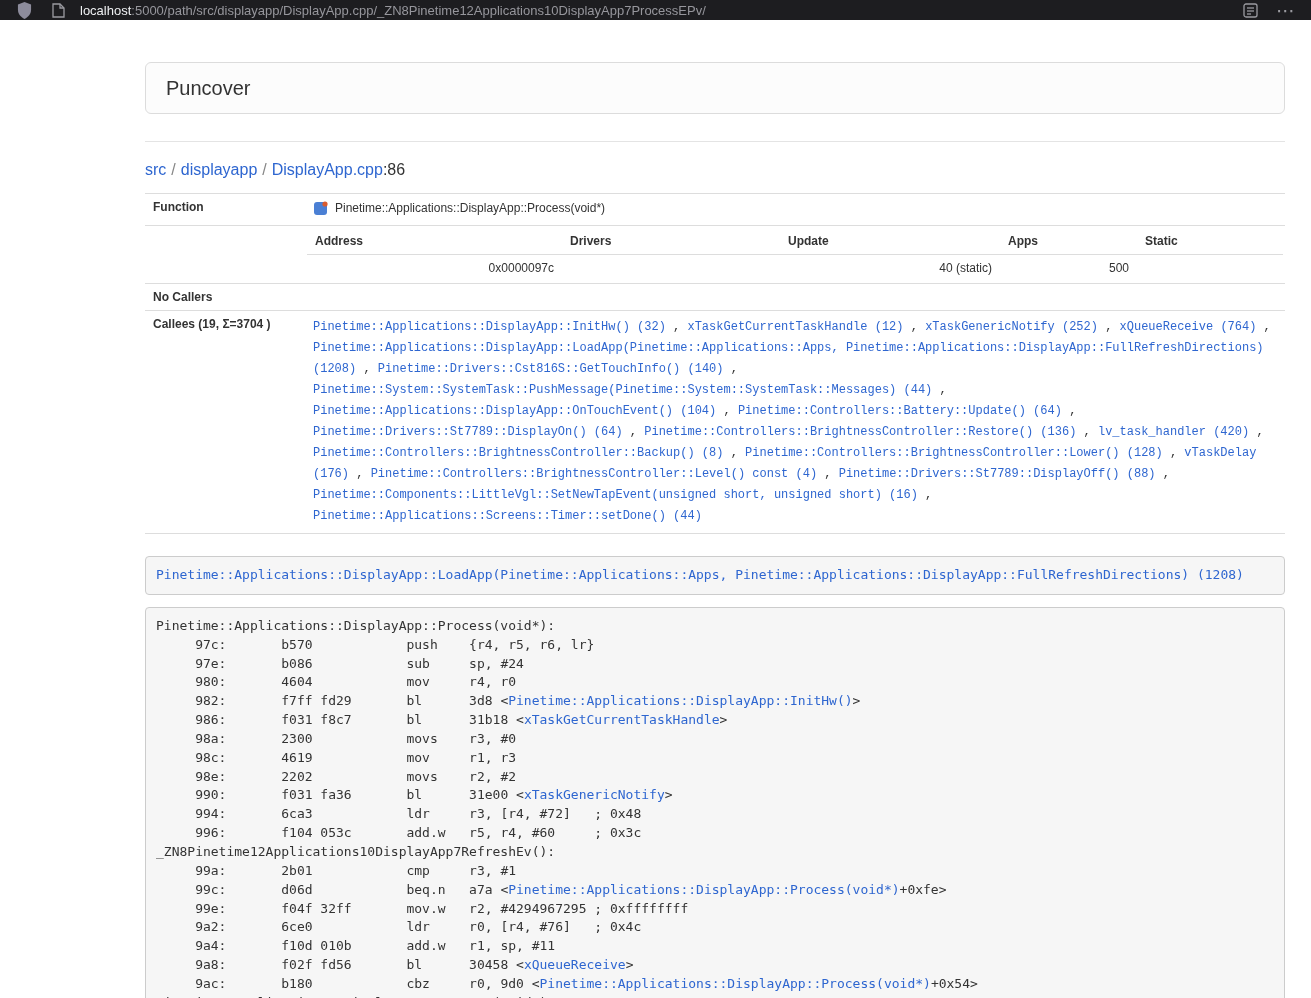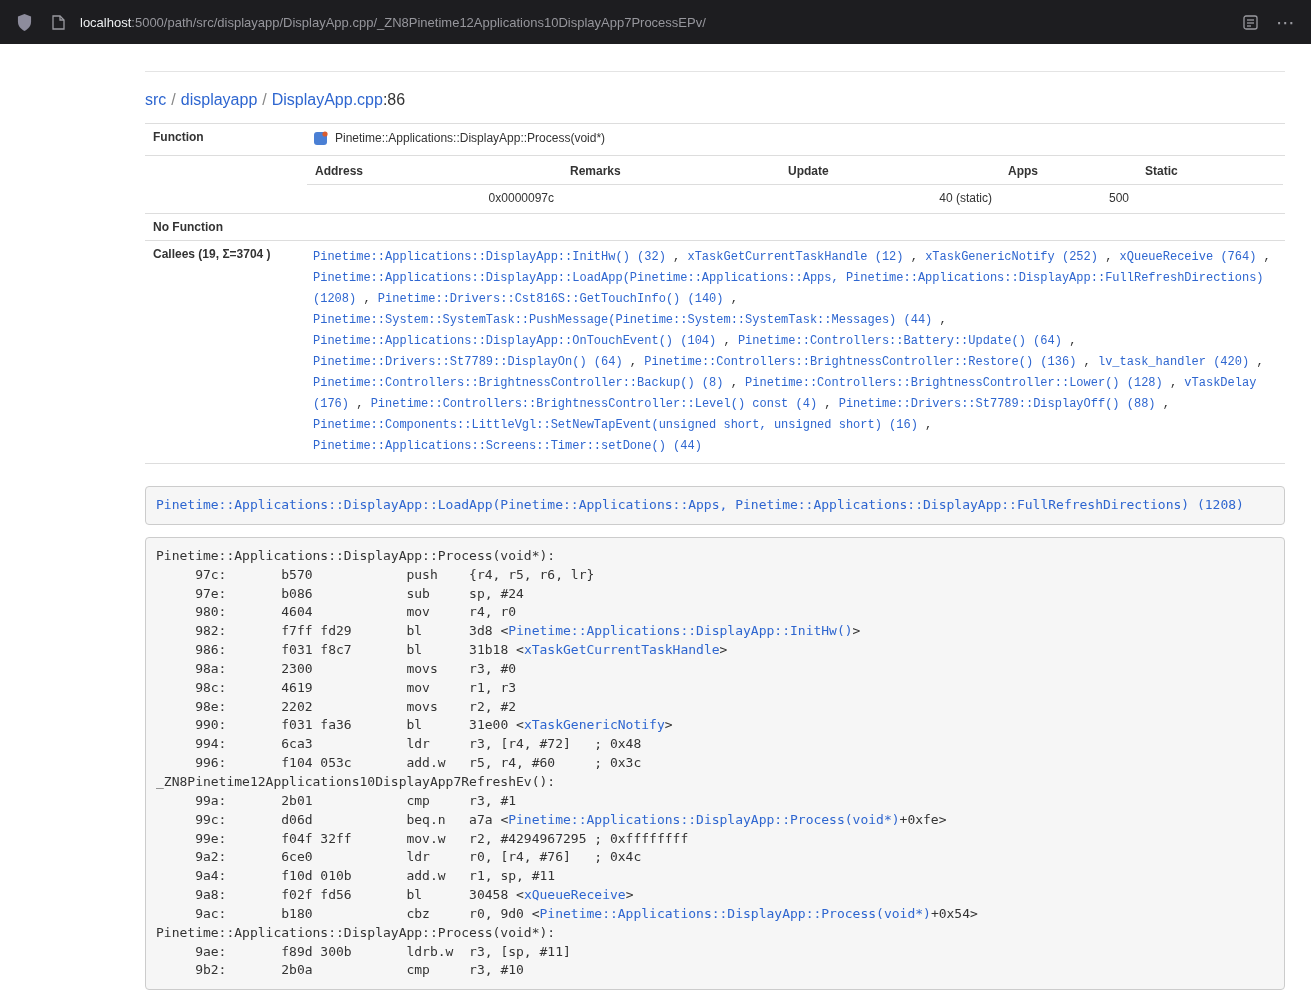--- a/index.html
+++ b/index.html
@@ -4,21 +4,21 @@
 <style>
   * { box-sizing: border-box; }
   html, body { margin: 0; padding: 0; }
   body {
     width: 1311px; height: 998px; overflow: hidden;
     background: #ffffff; color: #333;
     font-family: "Liberation Sans", "DejaVu Sans", sans-serif;
   }
   
   .topbar {
-    height: 44px; background: #1d1d20;
+    height: 20px; background: #1d1d20;
     display: flex; align-items: center; gap: 10px; padding: 0 12px;
   }
   .icon-btn { display: inline-flex; align-items: center; justify-content: center; width: 24px; height: 24px; flex: 0 0 auto; cursor: pointer; }
   .urlbar { flex: 1 1 auto; font-size: 13px; white-space: nowrap; overflow: hidden; }
   .urlbar .host { color: #eef0f2; }
   .urlbar .path { color: #96969c; }
   .menu-dots { color: #9a9aa0; font-size: 19px; line-height: 1; padding: 0 4px; cursor: pointer; }
   
   .container { width: 1140px; margin-left: 145px; }
   .jumbo {
@@ -83,20 +83,23 @@
         <line x1="4" y1="5" x2="11" y2="5" stroke="#9a9aa0" stroke-width="1.3"></line>
         <line x1="4" y1="8" x2="11" y2="8" stroke="#9a9aa0" stroke-width="1.3"></line>
         <line x1="4" y1="11" x2="8" y2="11" stroke="#9a9aa0" stroke-width="1.3"></line>
       </svg>
   </span>
   <span class="menu-dots">⋯</span>
 </div>
 
 <div class="container">
 
+  <div class="jumbo">
+    <h1>Puncover</h1>
+  </div>
 
   <hr class="rule">
 
   <div class="crumbs">
     <a href="#">src</a><span class="sep">/</span><a href="#">displayapp</a><span class="sep">/</span><a href="#">DisplayApp.cpp</a><span class="lineno">:86</span>
   </div>
 
   <table class="fn-table">
     <tbody>
       <tr>
@@ -120,38 +123,38 @@
             <colgroup>
                 <col class="c-address">
                 <col class="c-remarks">
                 <col class="c-stack">
                 <col class="c-code">
                 <col class="c-static">
               </colgroup>
             <tbody>
               <tr>
                 <th>Address</th>
-                <th>Remarks</th>
+                <th>Drivers</th>
                 <th>Update</th>
                 <th>Apps</th>
                 <th>Static</th>
               </tr>
               <tr class="data">
                 <td>0x0000097c</td>
                 <td></td>
                 <td>40 (static)</td>
                 <td>500</td>
                 <td></td>
               </tr>
             </tbody>
           </table>
         </td>
       </tr>
       <tr>
-        <th class="lbl">No Function</th>
+        <th class="lbl">No Callers</th>
         <td></td>
       </tr>
       <tr>
         <th class="lbl">Callees (19, Σ=3704 )</th>
         <td class="callees"><a href="#">Pinetime::Applications::DisplayApp::InitHw() (32)</a> , <a href="#">xTaskGetCurrentTaskHandle (12)</a> , <a href="#">xTaskGenericNotify (252)</a> , <a href="#">xQueueReceive (764)</a> , <a href="#">Pinetime::Applications::DisplayApp::LoadApp(Pinetime::Applications::Apps, Pinetime::Applications::DisplayApp::FullRefreshDirections) (1208)</a> , <a href="#">Pinetime::Drivers::Cst816S::GetTouchInfo() (140)</a> , <a href="#">Pinetime::System::SystemTask::PushMessage(Pinetime::System::SystemTask::Messages) (44)</a> , <a href="#">Pinetime::Applications::DisplayApp::OnTouchEvent() (104)</a> , <a href="#">Pinetime::Controllers::Battery::Update() (64)</a> , <a href="#">Pinetime::Drivers::St7789::DisplayOn() (64)</a> , <a href="#">Pinetime::Controllers::BrightnessController::Restore() (136)</a> , <a href="#">lv_task_handler (420)</a> , <a href="#">Pinetime::Controllers::BrightnessController::Backup() (8)</a> , <a href="#">Pinetime::Controllers::BrightnessController::Lower() (128)</a> , <a href="#">vTaskDelay (176)</a> , <a href="#">Pinetime::Controllers::BrightnessController::Level() const (4)</a> , <a href="#">Pinetime::Drivers::St7789::DisplayOff() (88)</a> , <a href="#">Pinetime::Components::LittleVgl::SetNewTapEvent(unsigned short, unsigned short) (16)</a> , <a href="#">Pinetime::Applications::Screens::Timer::setDone() (44)</a></td>
       </tr>
     </tbody>
   </table>
 
   <pre class="panel hl"><a href="#">Pinetime::Applications::DisplayApp::LoadApp(Pinetime::Applications::Apps, Pinetime::Applications::DisplayApp::FullRefreshDirections) (1208)</a></pre>

